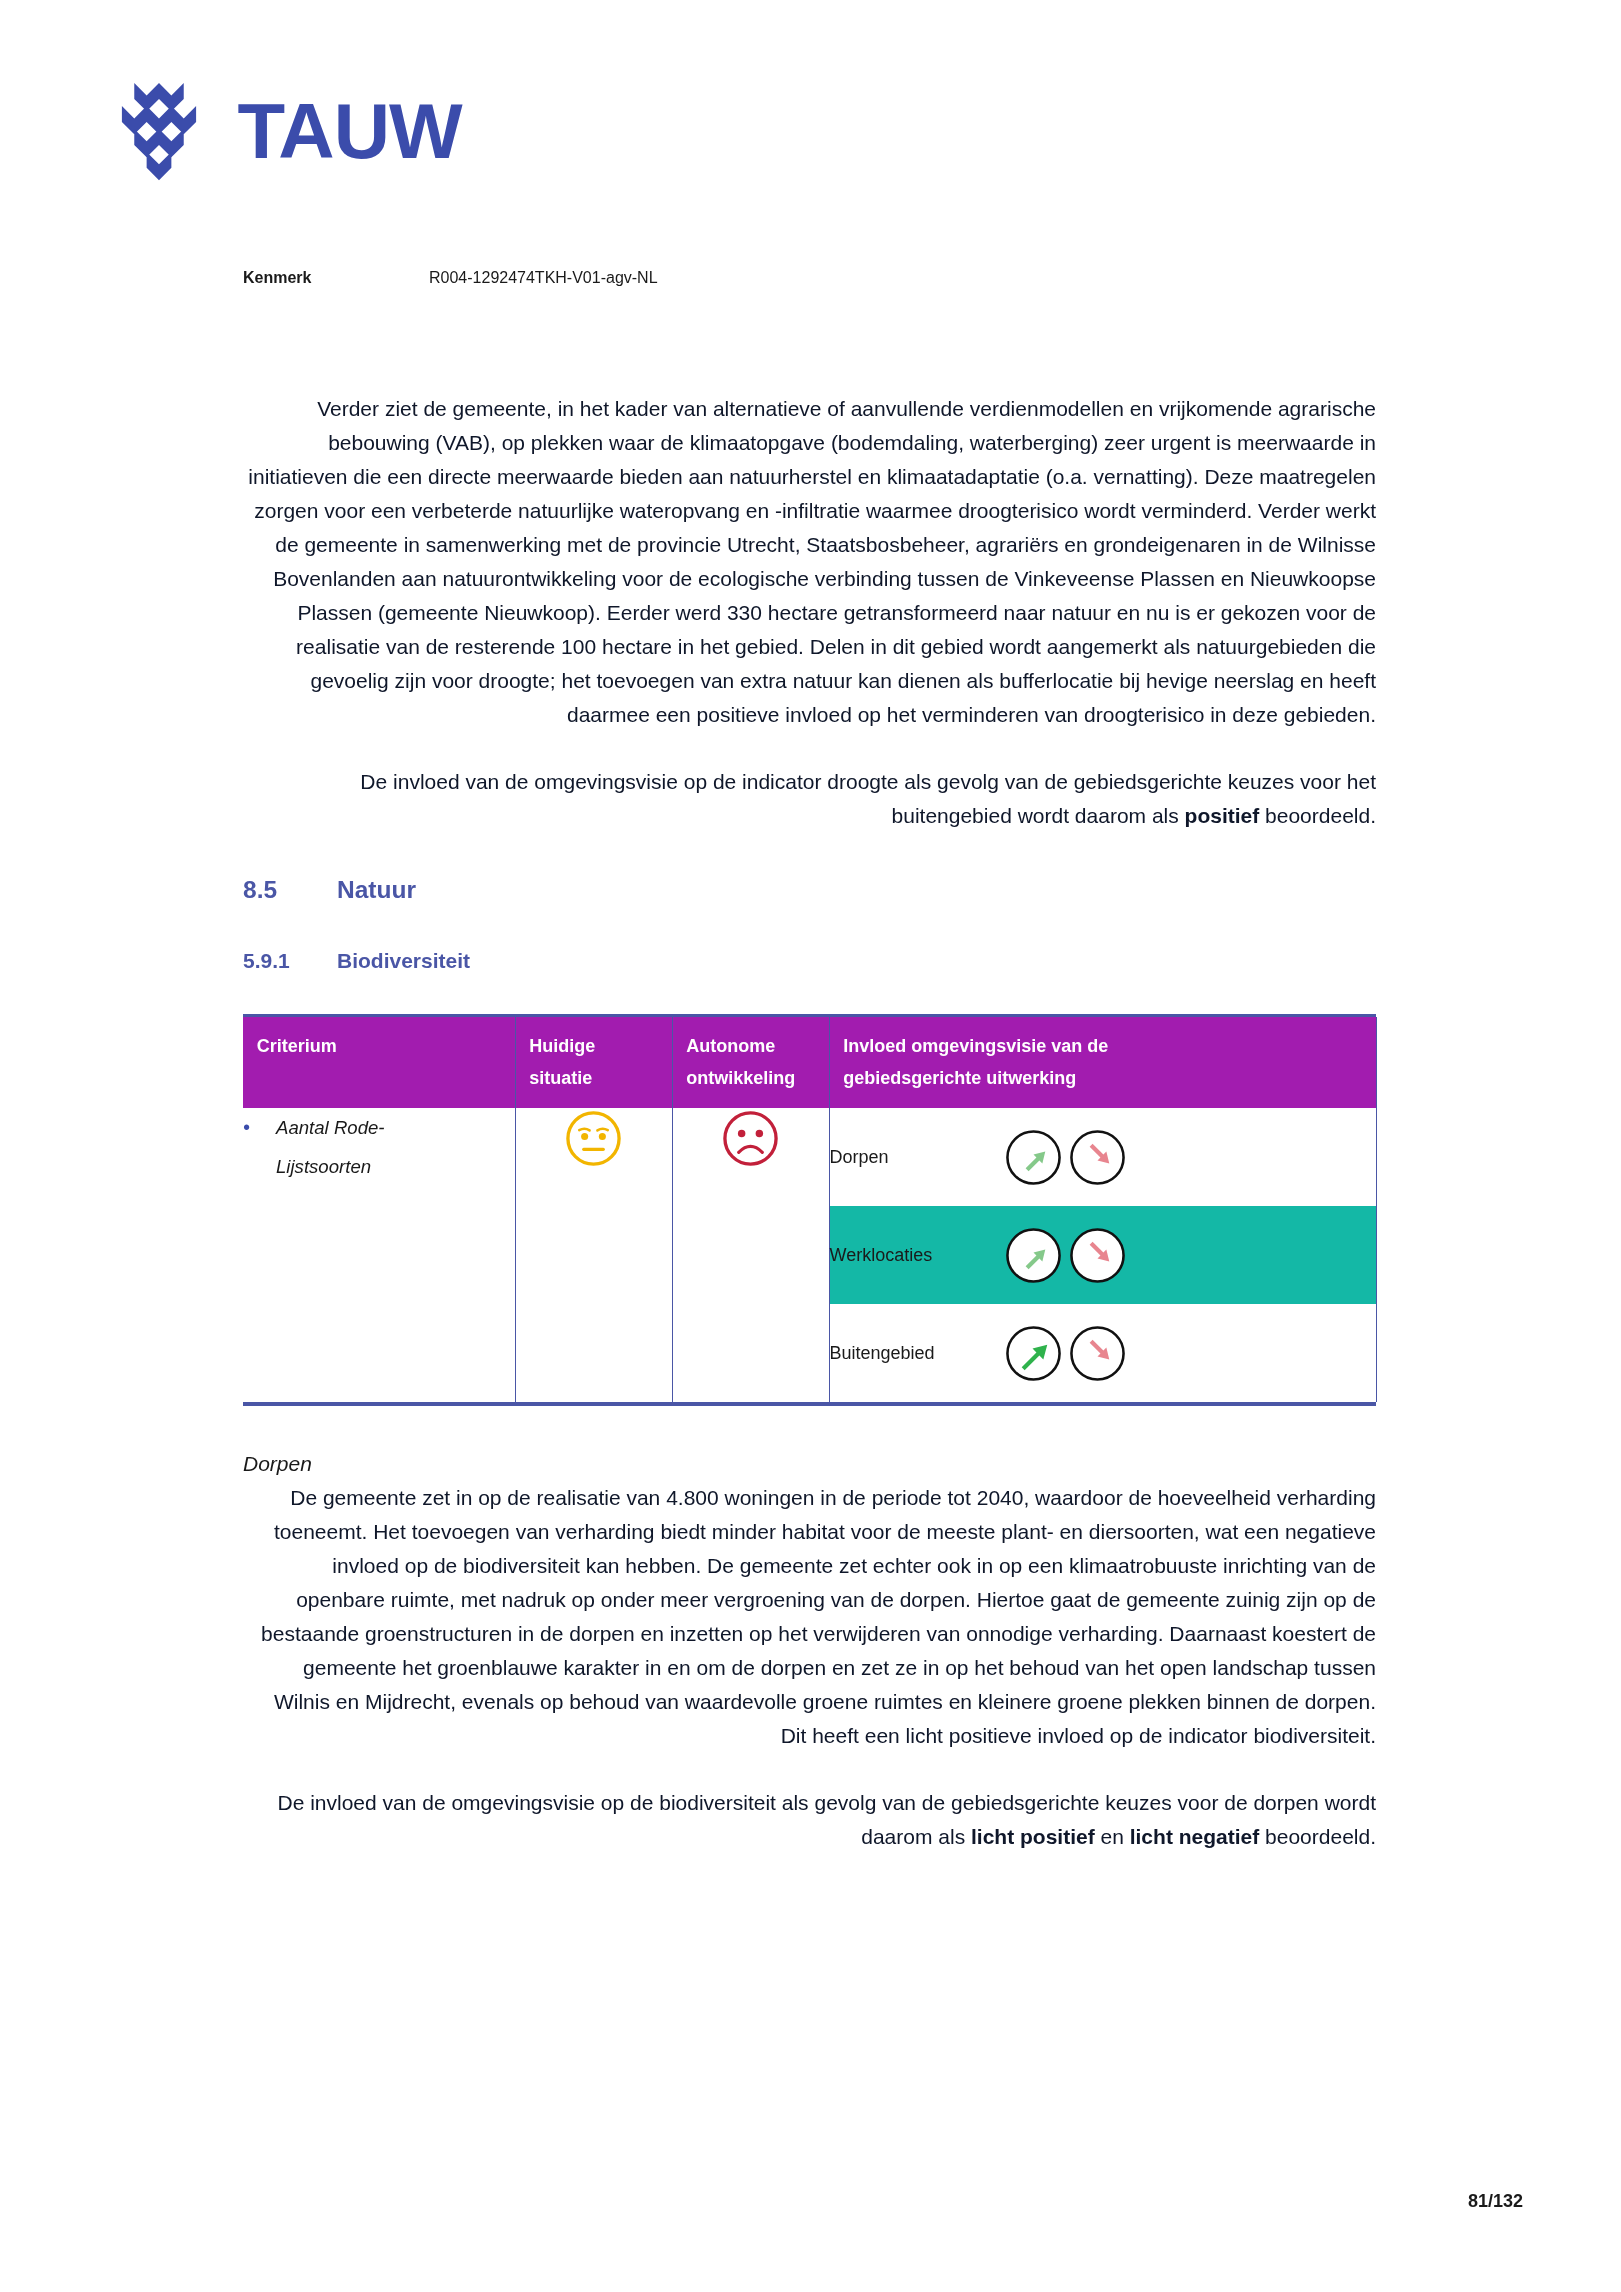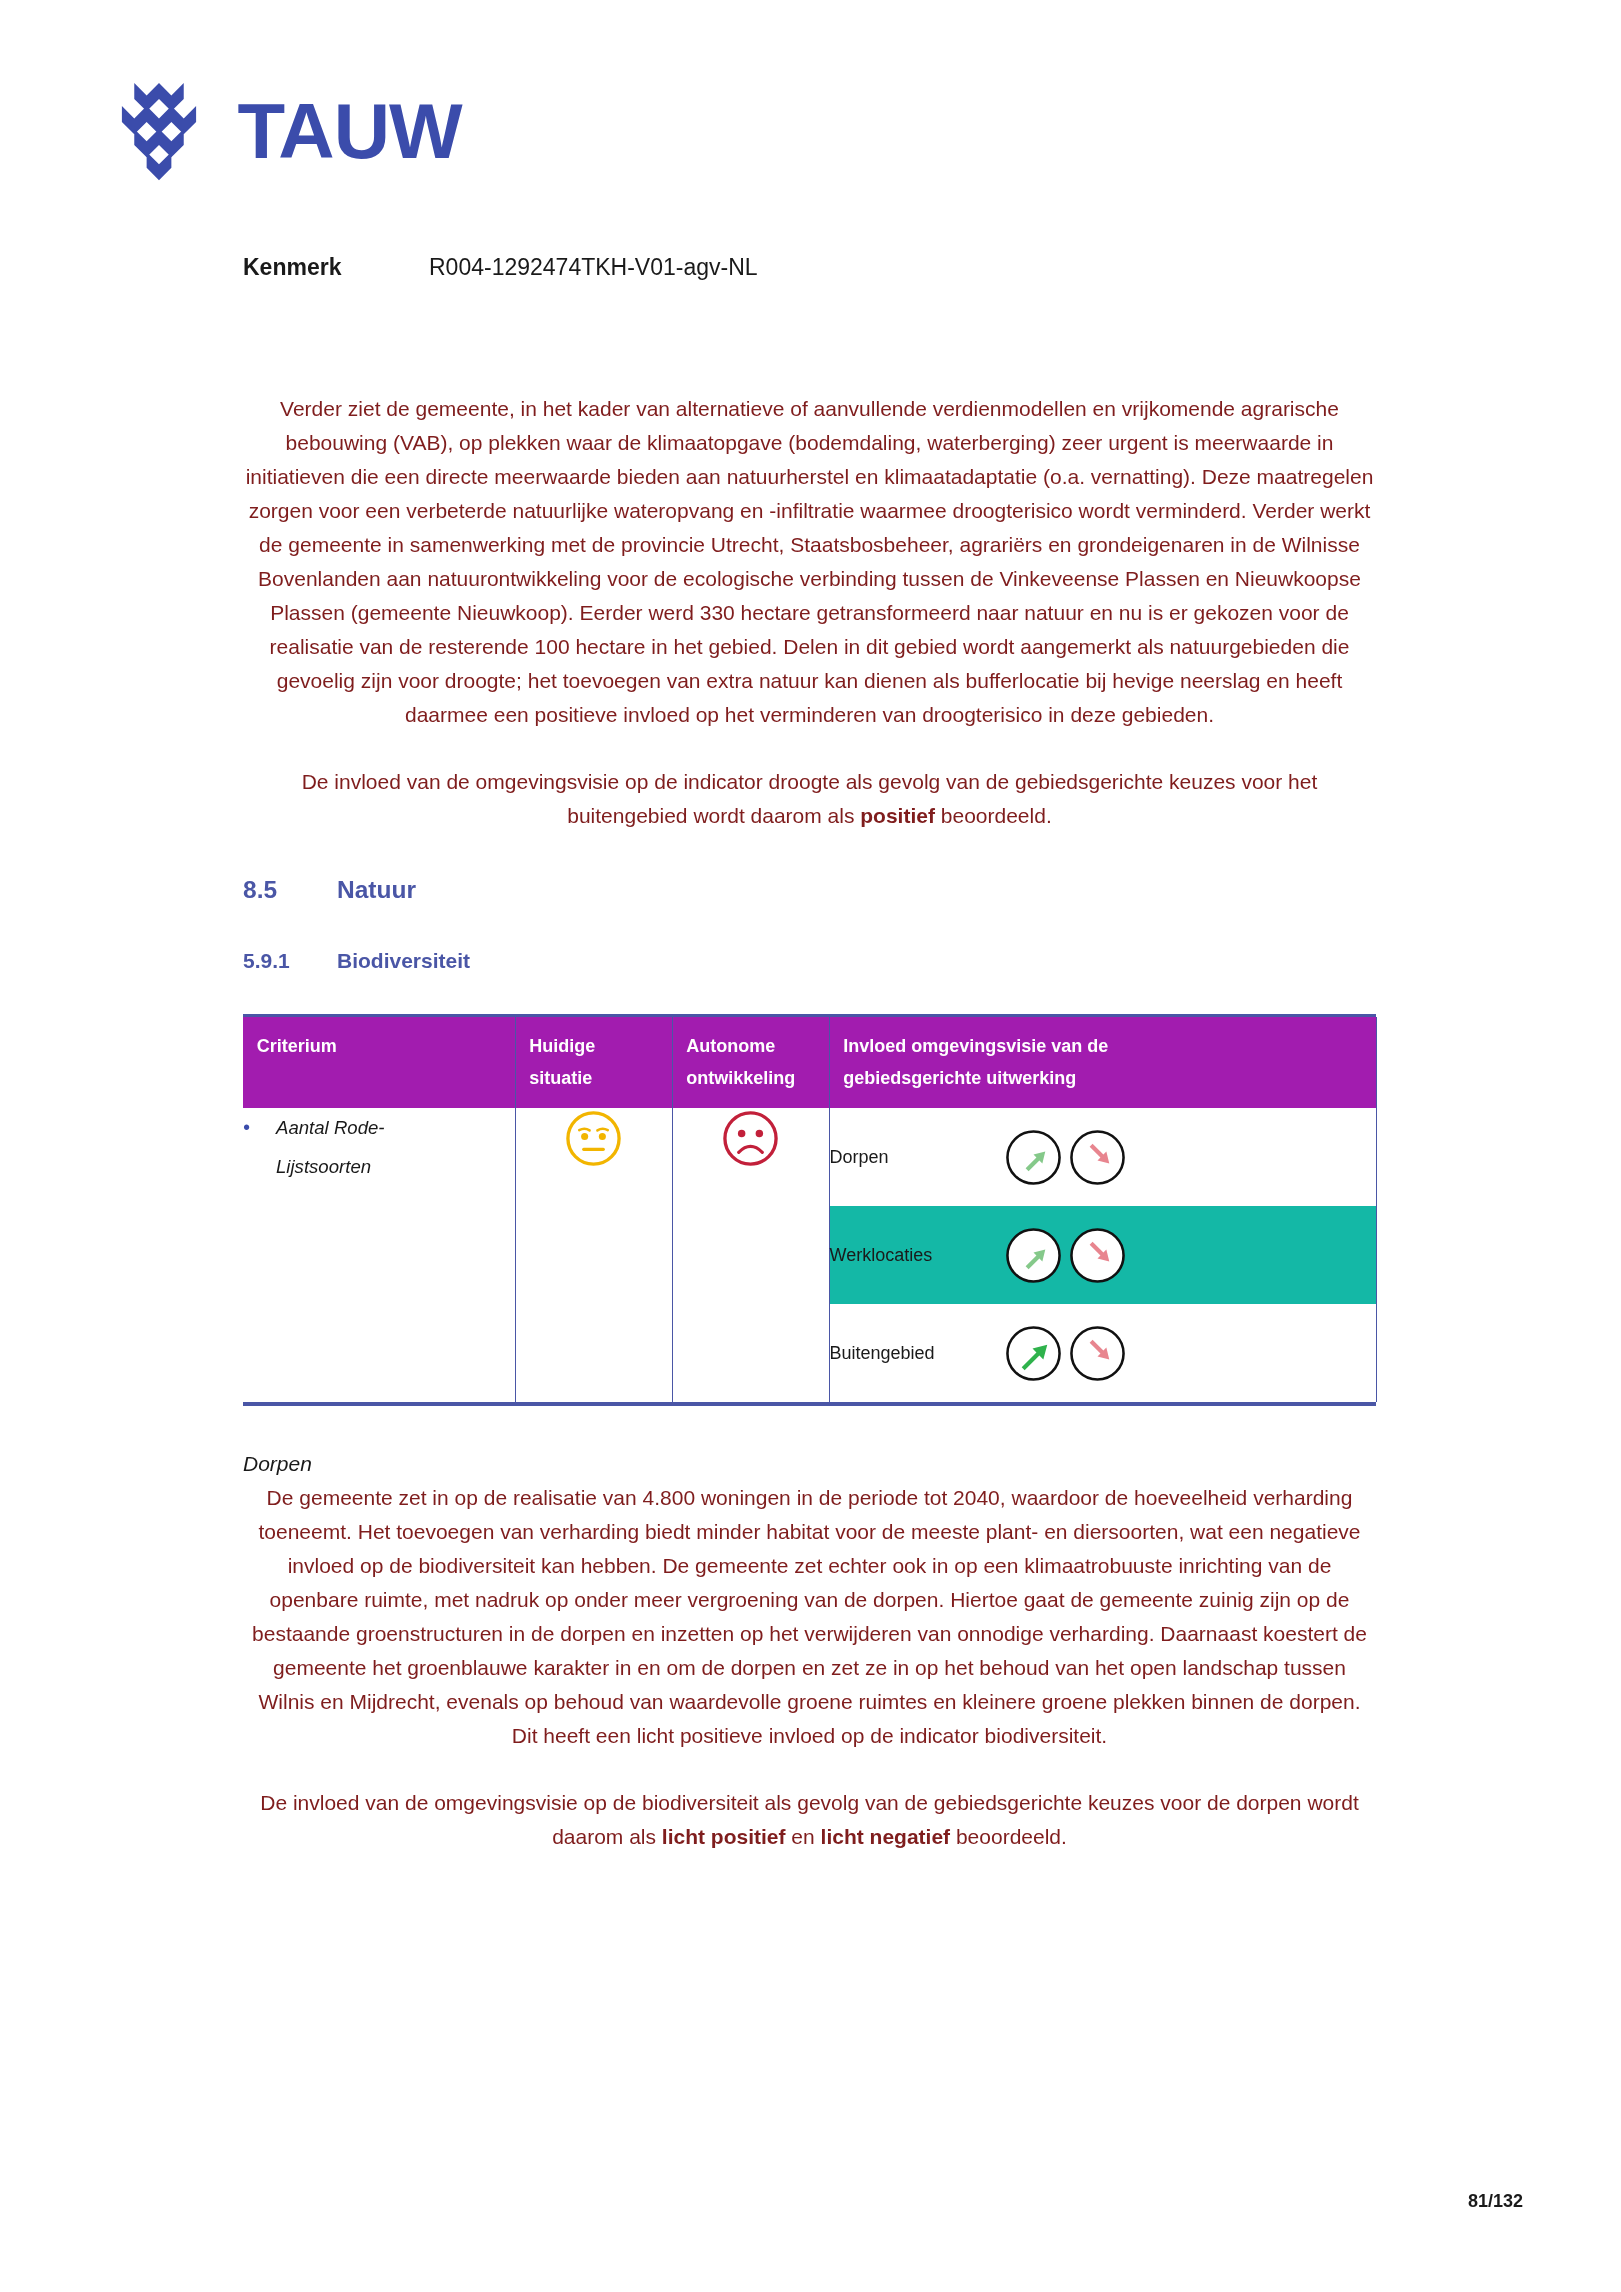--- a/index.html
+++ b/index.html
@@ -38,42 +38,42 @@
     letter-spacing: -1px;
     color: #3b4cab;
     line-height: 1;
     margin-top: 3.9px;
   }
 
   
   .kenmerk-row {
     position: absolute;
     left: 243px;
-    top: 253px;
-    display: flex;
-    font-size: 23px;
+    top: 268px;
+    display: flex;
+    font-size: 16px;
     line-height: 1.3;
   }
   .kenmerk-label { font-weight: bold; width: 186px; color: #1a1a1a; }
   .kenmerk-value { color: #1a1a1a; }
 
   
   .content {
     position: absolute;
     left: 243px;
     top: 392px;
     width: 1133px;
   }
 
   p.body {
     font-size: 21px;
     line-height: 34px;
     margin: 0 0 33px 0;
-    color: #7f1d1d;
-    text-align: center;
+    color: #0f172a;
+    text-align: right;
   }
 
   b, strong { font-weight: bold; }
 
   h2.sec {
     font-size: 24.5px;
     font-weight: bold;
     color: #4a56a6;
     margin: 43px 0 0 0;
     display: flex;

